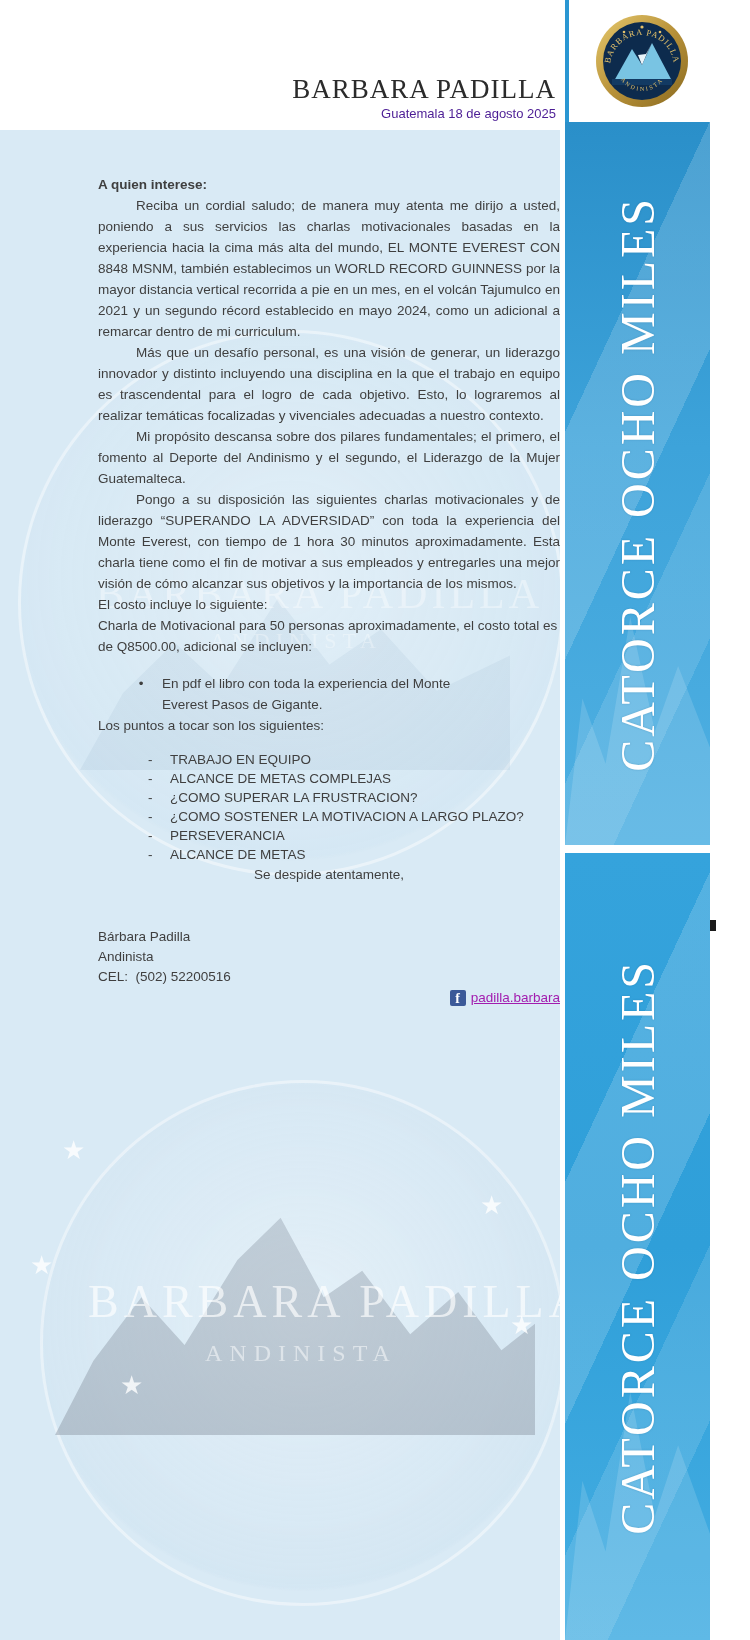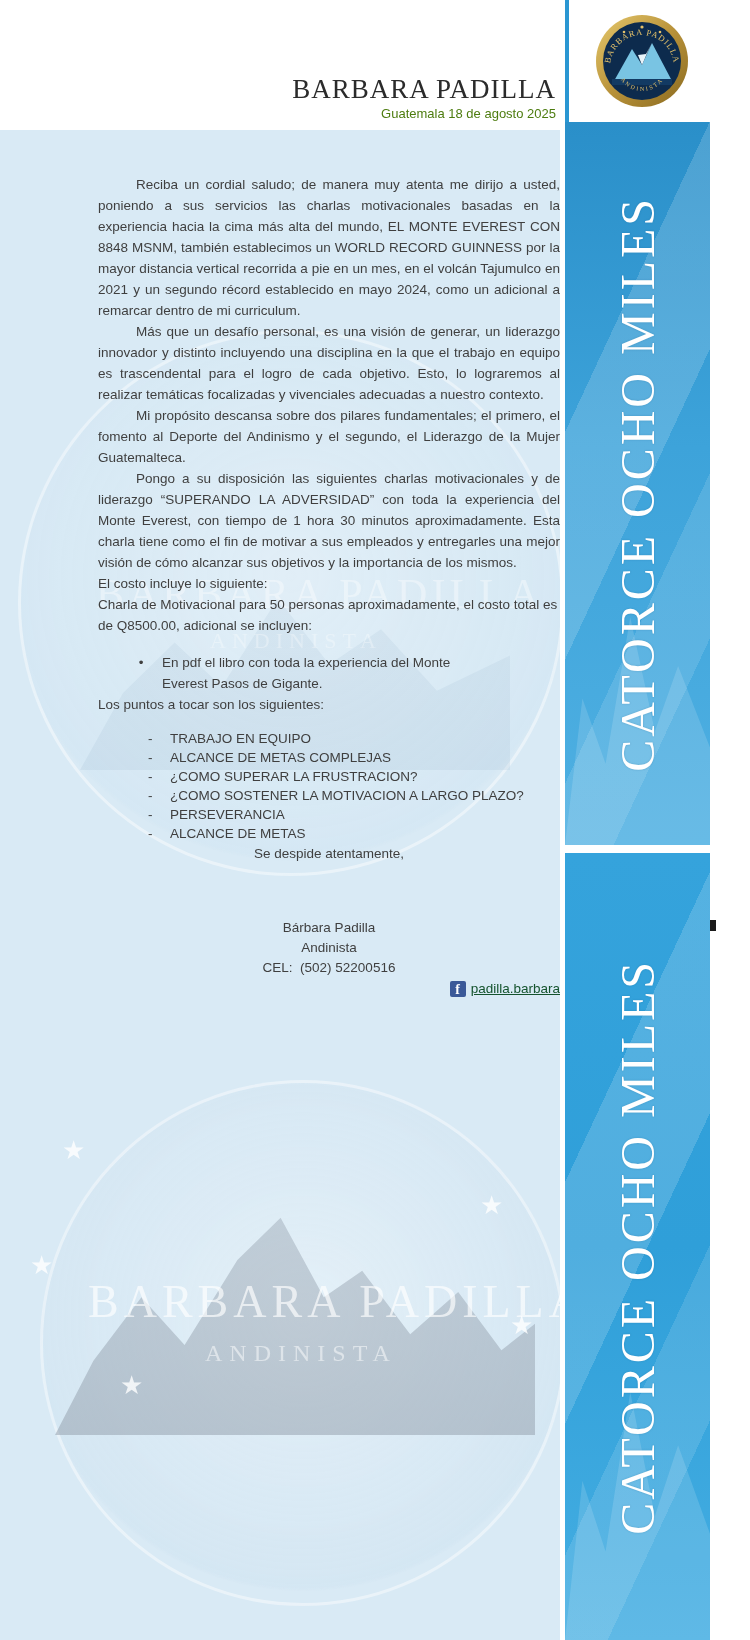--- a/index.html
+++ b/index.html
@@ -7,21 +7,21 @@
     position:relative; width:750px; height:1640px; background:#ffffff;
     font-family:"Liberation Sans", sans-serif; overflow:hidden;
   }
 
   
   .header { position:absolute; left:0; top:0; width:560px; height:130px; background:#ffffff; z-index:3; }
   .header-title {
     position:absolute; right:4px; top:76px; font-family:"Liberation Serif", serif;
     font-size:27px; color:#2b2b2b; letter-spacing:1px; line-height:1;
   }
-  .header-date { position:absolute; right:4px; top:106px; font-size:13px; color:#4d7c0f; }
+  .header-date { position:absolute; right:4px; top:106px; font-size:13px; color:#4c1d95; }
 
   
   .body-blue {
     position:absolute; left:0; top:130px; width:560px; height:1510px;
     background:#d9eaf5; z-index:1; overflow:hidden;
   }
 
   
   .wm { position:absolute; pointer-events:none; }
   .wm-ring { border:3px solid rgba(255,255,255,.45); border-radius:50%; }
@@ -62,24 +62,24 @@
   .bullet-row  { display:flex; }
   .bullet-dot  { width:42px; text-align:center; flex:0 0 42px; margin-left:22px; }
   .bullet-txt  { flex:1; padding-right:88px; }
   .topics-intro{ margin-top:30px; }
   .topic-list  { margin-top:14px; }
   .topic-row   { display:flex; line-height:19px; }
   .topic-dash  { width:22px; margin-left:50px; flex:0 0 22px; }
   .closing     { margin-top:30px;text-align:center; }
 
   
-  .signature { margin-top:54px; text-align:center; line-height:20px; }
+  .signature { margin-top:42px; text-align:left; line-height:20px; }
   .sig-phone { white-space:pre-wrap; }
   .sig-social { display:flex; justify-content:flex-end; align-items:center; gap:5px; line-height:22px; }
-  .sig-link { color:#14532d; text-decoration:underline; }
+  .sig-link { color:#a21caf; text-decoration:underline; }
   .icon-fb {
     width:16px; height:16px; border-radius:2px; background:#3b5998; color:#fff;
     font-family:"Liberation Serif", serif; font-weight:bold; font-size:14px;
     display:flex; align-items:flex-end; justify-content:center; line-height:15px;
   }
   .icon-tw {
     width:16px; height:16px; border-radius:3px; background:#45b5e8;
     display:flex; align-items:center; justify-content:center;
   }
 
@@ -131,20 +131,21 @@
     <div class="wm wm-text wm-name-bot">BARBARA PADILLA</div>
     <div class="wm wm-text wm-sub-bot">ANDINISTA</div>
     <div class="wm wm-star" style="left:62px; top:1005px;">★</div>
     <div class="wm wm-star" style="left:30px; top:1120px;">★</div>
     <div class="wm wm-star" style="left:120px; top:1240px;">★</div>
     <div class="wm wm-star" style="left:480px; top:1060px;">★</div>
     <div class="wm wm-star" style="left:510px; top:1180px;">★</div>
 
     <div class="content">
       <div class="salutation">
+        <div>A quien interese:</div>
       </div>
 
       <p class="para p1">Reciba un cordial saludo; de manera muy atenta me dirijo a usted, poniendo a sus servicios las charlas motivacionales basadas en la experiencia hacia la cima más alta del mundo, EL MONTE EVEREST CON 8848 MSNM, también establecimos un WORLD RECORD GUINNESS por la mayor distancia vertical recorrida a pie en un mes, en el volcán Tajumulco en 2021 y un segundo récord establecido en mayo 2024, como un adicional a remarcar dentro de mi curriculum.</p>
       <p class="para p3">Más que un desafío personal, es una visión de generar, un liderazgo innovador y distinto incluyendo una disciplina en la que el trabajo en equipo es trascendental para el logro de cada objetivo. Esto, lo lograremos al realizar temáticas focalizadas y vivenciales adecuadas a nuestro contexto.</p>
       <p class="para p2">Mi propósito descansa sobre dos pilares fundamentales; el primero, el fomento al Deporte del Andinismo y el segundo, el Liderazgo de la Mujer Guatemalteca.</p>
       <p class="para p4">Pongo a su disposición las siguientes charlas motivacionales y de liderazgo “SUPERANDO LA ADVERSIDAD” con toda la experiencia del Monte Everest, con tiempo de 1 hora 30 minutos aproximadamente. Esta charla tiene como el fin de motivar a sus empleados y entregarles una mejor visión de cómo alcanzar sus objetivos y la importancia de los mismos.</p>
 
       <p class="cost-intro">El costo incluye lo siguiente:</p>
       <p class="cost-detail">Charla de Motivacional para 50 personas aproximadamente, el costo total es de Q8500.00, adicional se incluyen:</p>
 

